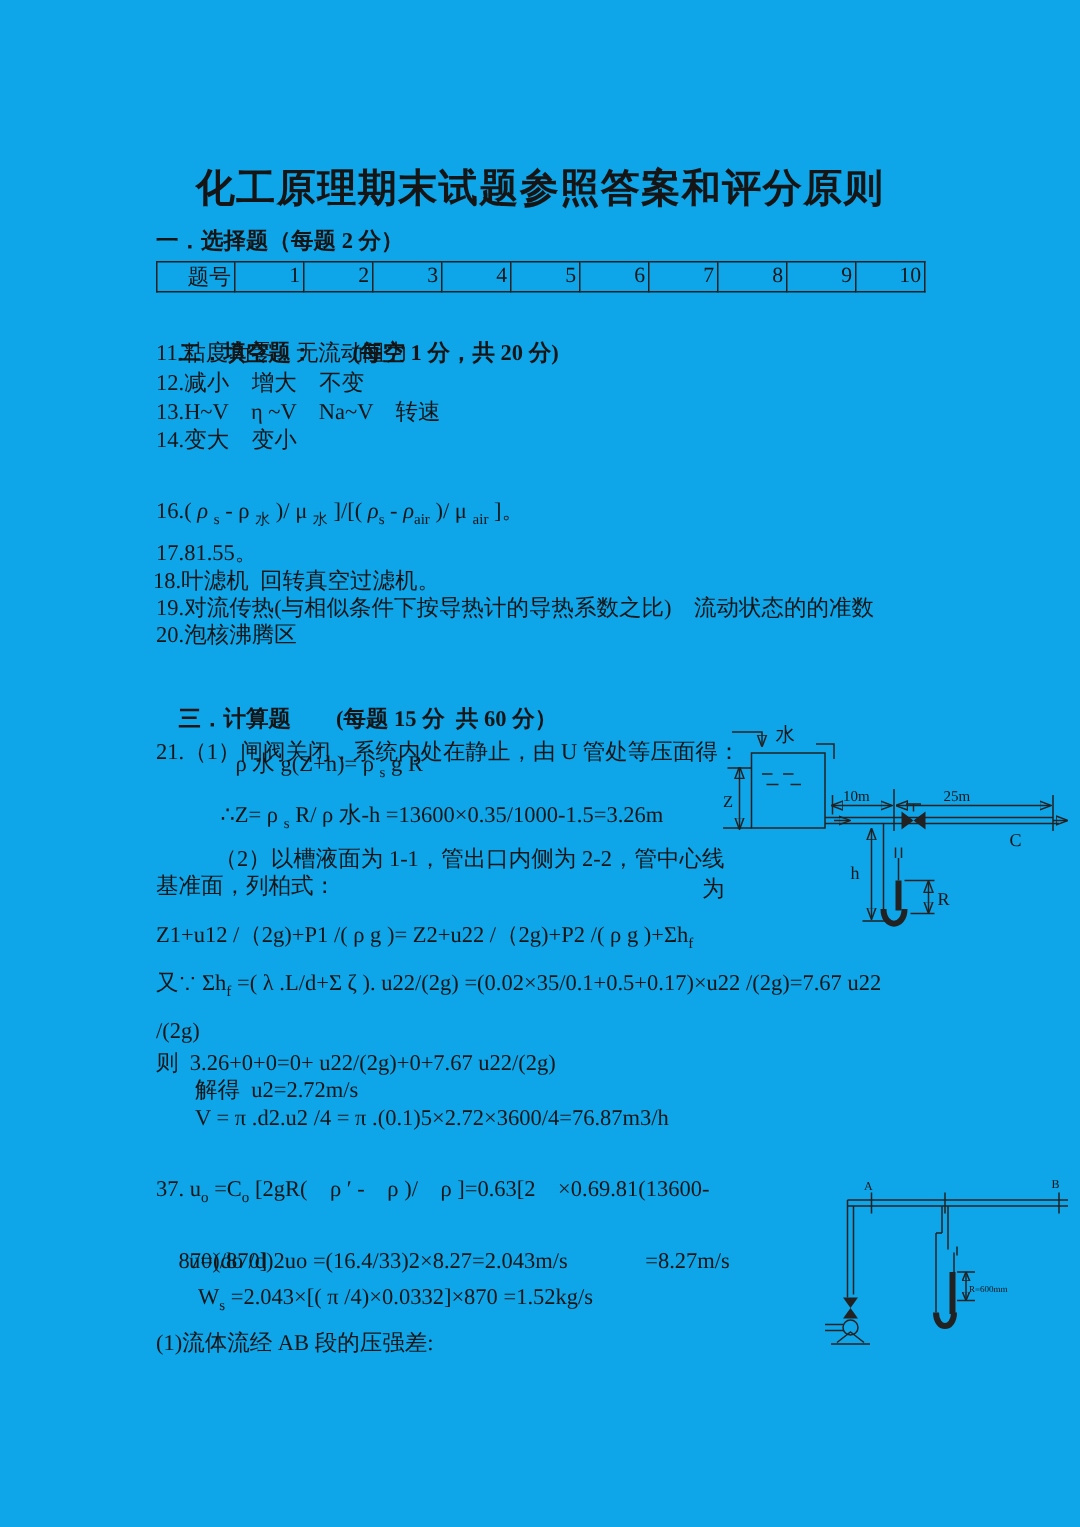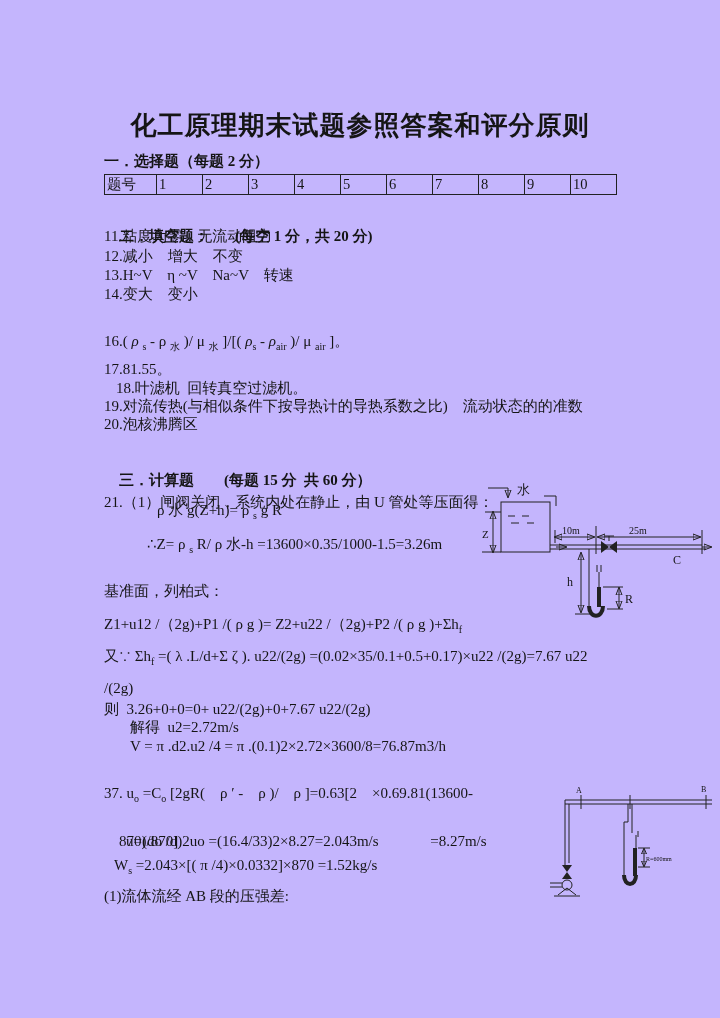--- a/index.html
+++ b/index.html
@@ -1,20 +1,20 @@
 <!DOCTYPE html>
 <html><head>
 <meta charset="utf-8">
 <style>
   * { box-sizing: border-box; }
   html,body { margin:0; padding:0; background:#ffffff; }
   .page {
     position: relative;
     width: 720px; height: 1018px;
-    background: #c4b5fd;
+    background: #0ea5e9;
     color: #151515;
     font-family: "Liberation Serif", "DejaVu Serif", serif;
     overflow: hidden;
   }
   .t {
     position: absolute;
     font-size: 15px;
     line-height: 20px;
     white-space: pre-wrap;
     text-align: right;
@@ -28,21 +28,21 @@
     letter-spacing: 1px;
   }
   sub { font-size: 10px; line-height: 1; }
   table.answers {
     position: absolute; left: 104px; top: 174px;
     border-collapse: collapse;
     table-layout: fixed;
   }
   table.answers td {
     border: 1px solid #222;
-    text-align: left;
+    text-align: right;
     font-size: 14.5px;
     height: 19px;
     padding: 0 2px;
   }
   td.q { width: 52px; }
   td.a { width: 46px; }
   svg.diag { position: absolute; }
   svg.diag line, svg.diag path, svg.diag polyline, svg.diag rect, svg.diag circle {
     stroke: #222; fill: none; stroke-width: 1;
   }
@@ -79,44 +79,45 @@
 
   <div class="t bold" style="top:206px;left:104px">
     <span>二．填空题：</span><span style="margin-left:26px">(每空 1 分，共 20 分)</span>
   </div>
   <div class="t" style="top:226px;left:104px">11.粘度为零，无流动阻力</div>
   <div class="t" style="top:246px;left:104px">12.减小　增大　不变</div>
   <div class="t" style="top:265px;left:104px">13.H~V　η ~V　Na~V　转速</div>
   <div class="t" style="top:284px;left:104px">14.变大　变小</div>
   <div class="t" style="top:331px;left:104px"><span>16.( </span><span style="font-style: italic;">ρ </span><sub>s</sub><span> - ρ </span><sub>水</sub><span> )/ μ </span><sub>水</sub><span> ]/[( </span><span style="font-style: italic;">ρ</span><sub>s</sub><span> - </span><span style="font-style: italic;">ρ</span><sub>air</sub><span> )/ μ </span><sub>air</sub><span> ]。</span></div>
   <div class="t" style="top:359px;left:104px">17.81.55。</div>
-  <div class="t" style="top:378px;left:116px">18.叶滤机  回转真空过滤机。</div>
+  <div class="t" style="top:378px;left:102px">18.叶滤机  回转真空过滤机。</div>
   <div class="t" style="top:396px;left:104px">19.对流传热(与相似条件下按导热计的导热系数之比)　流动状态的的准数</div>
   <div class="t" style="top:414px;left:104px">20.泡核沸腾区</div>
 
   <div class="t bold" style="top:450px;left:104px">
     <span>三．计算题</span><span style="margin-left:30px">(每题 15 分  共 60 分）</span>
   </div>
   <div class="t" style="top:492px;left:104px">21.（1）闸阀关闭，系统内处在静止，由 U 管处等压面得：</div>
   <div class="t" style="top:500px;left:157px"><span>ρ 水 g(Z+h)= ρ </span><sub>s</sub><span> g R</span></div>
   <div class="t" style="top:534px;left:147px"><span>∴Z= ρ </span><sub>s</sub><span> R/ ρ 水-h =13600×0.35/1000-1.5=3.26m</span></div>
+  <div class="t" style="top:563px;left:143px;max-width:340px">（2）以槽液面为 1-1，管出口内侧为 2-2，管中心线为</div>
   <div class="t" style="top:581px;left:104px">基准面，列柏式：</div>
   <div class="t" style="top:614px;left:104px"><span>Z1+u12 /（2g)+P1 /( ρ g )= Z2+u22 /（2g)+P2 /( ρ g )+Σh</span><sub>f</sub></div>
   <div class="t" style="top:646px;left:104px"><span>又∵ Σh</span><sub>f</sub><span> =( λ .L/d+Σ ζ ). u22/(2g) =(0.02×35/0.1+0.5+0.17)×u22 /(2g)=7.67 u22</span></div>
   <div class="t" style="top:678px;left:104px">/(2g)</div>
   <div class="t" style="top:699px;left:104px">则  3.26+0+0=0+ u22/(2g)+0+7.67 u22/(2g)</div>
   <div class="t" style="top:717px;left:130px">解得  u2=2.72m/s</div>
-  <div class="t" style="top:736px;left:130px">V = π .d2.u2 /4 = π .(0.1)2×2.72×3600/8=76.87m3/h</div>
+  <div class="t" style="top:736px;left:130px">V = π .d2.u2 /4 = π .(0.1)5×2.72×3600/4=76.87m3/h</div>
 
   <div class="t" style="top:783px;left:104px"><span>37. u</span><sub>o</sub><span> =C</span><sub>o</sub><span> [2gR(    ρ ′ -    ρ )/    ρ ]=0.63[2    ×0.69.81(13600-</span></div>
   <div class="t" style="top:811px;left:104px">
     <span>870)/870]</span><span style="margin-left:252px">=8.27m/s</span>
   </div>
   <div class="t" style="top:831px;left:126px">u=(do /d)2uo =(16.4/33)2×8.27=2.043m/s</div>
-  <div class="t" style="top:855px;left:114px"><span>W</span><sub>s</sub><span> =2.043×[( π /4)×0.0332]×870 =1.52kg/s</span></div>
+  <div class="t" style="top:855px;left:132px"><span>W</span><sub>s</sub><span> =2.043×[( π /4)×0.0332]×870 =1.52kg/s</span></div>
   <div class="t" style="top:886px;left:104px">(1)流体流经 AB 段的压强差:</div>
 
   <svg class="diag" style="left:480px;top:476px" width="240" height="152" viewBox="0 0 240 152">
     <defs>
       <marker id="a1" markerWidth="8" markerHeight="8" refX="7" refY="4" orient="auto-start-reverse">
         <path d="M0,1 L8,4 L0,7 z" fill="#222" stroke="none"></path>
       </marker>
     </defs>
     <g>
       <rect x="21" y="26" width="49" height="50"></rect>

